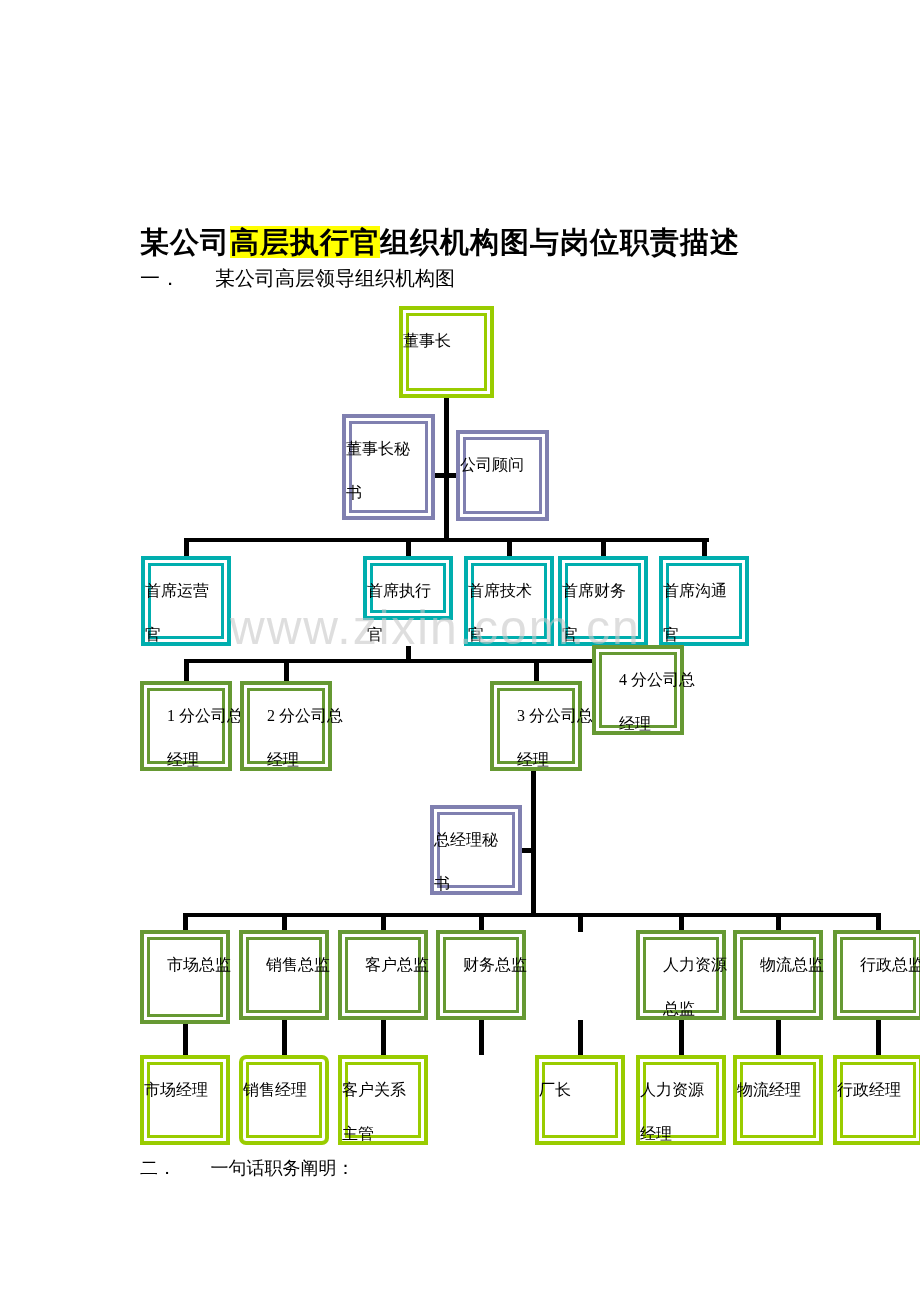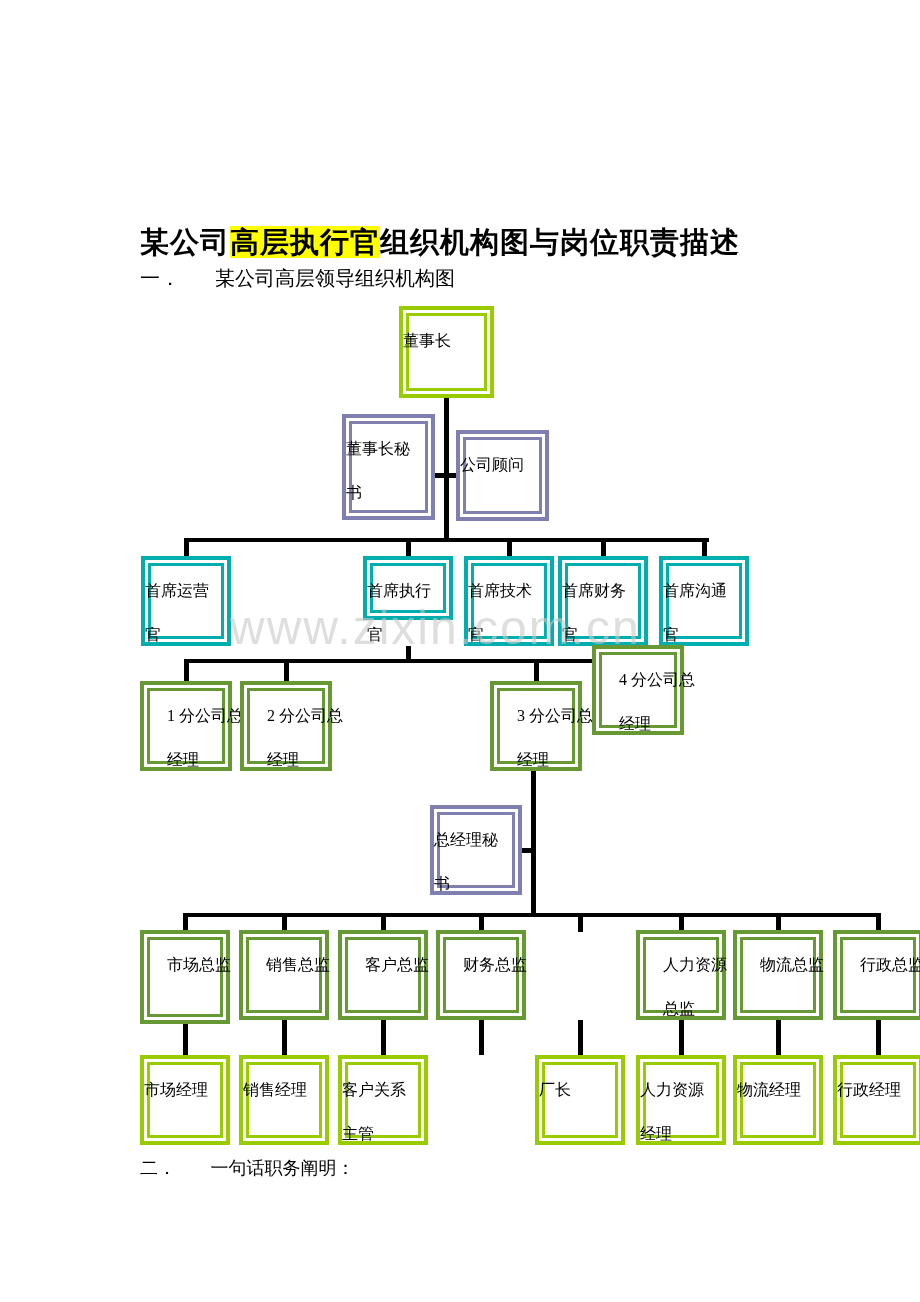--- a/index.html
+++ b/index.html
@@ -153,21 +153,21 @@
   <div class="node olive" style="left:733px;top:930px;width:90px;height:90px;">
     <div class="box-label">物流总监</div>
     </div>
   <div class="node olive" style="left:833px;top:930px;width:90px;height:90px;">
     <div class="box-label">行政总监</div>
     </div>
 
   <div class="node lime" style="left:140px;top:1055px;width:90px;height:90px;">
     <div class="box-label">市场经理</div>
     </div>
-  <div class="node lime" style="left:239px;top:1055px;width:90px;height:90px;">
+  <div class="node lime" style="left:239px;top:1055px;width:90px;height:90px;border-radius:7px;">
     <div class="box-label">销售经理</div>
     </div>
   <div class="node lime" style="left:338px;top:1055px;width:90px;height:90px;">
     <div class="box-label">客户关系
 主管</div>
     </div>
   <div class="node lime" style="left:535px;top:1055px;width:90px;height:90px;">
     <div class="box-label">厂长</div>
     </div>
   <div class="node lime" style="left:636px;top:1055px;width:90px;height:90px;">

